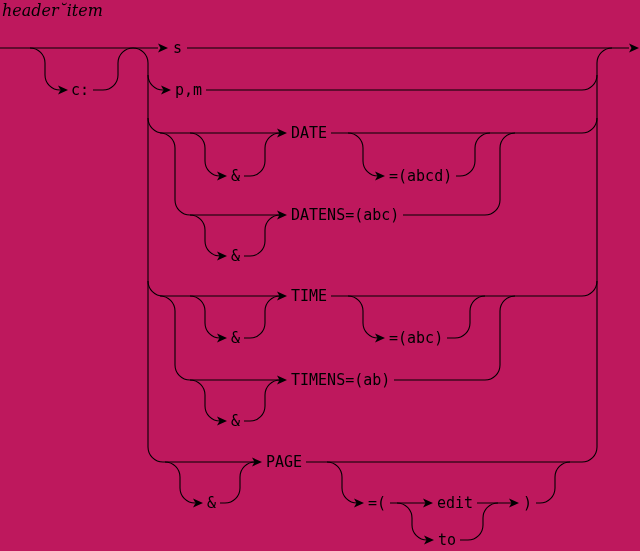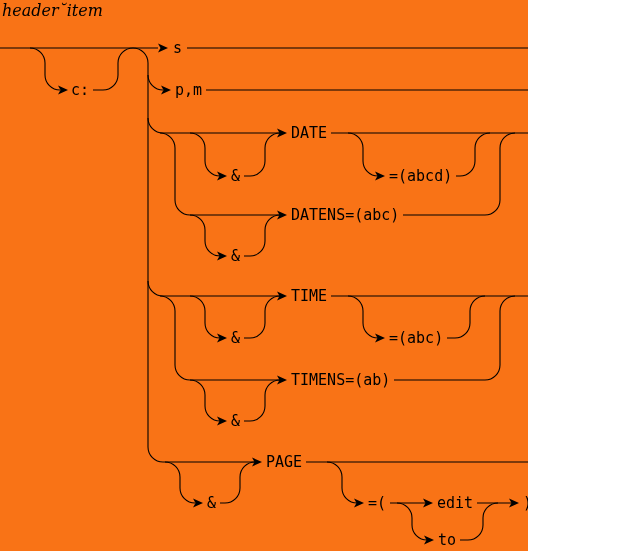--- a/index.html
+++ b/index.html
@@ -1,20 +1,20 @@
 <!DOCTYPE html>
 <html><head>
 <meta charset="utf-8">
 <style>
   html, body { margin: 0; padding: 0; background: #ffffff; }
   .page {
     position: relative;
-    width: 528px;
+    width: 640px;
     height: 551px;
-    background: #f97316;
+    background: #be185d;
     overflow: hidden;
   }
   .title {
     position: absolute;
     left: 2px;
     top: 1px;
     font-family: "DejaVu Serif", serif;
     font-style: italic;
     font-size: 16px;
     color: #000000;

